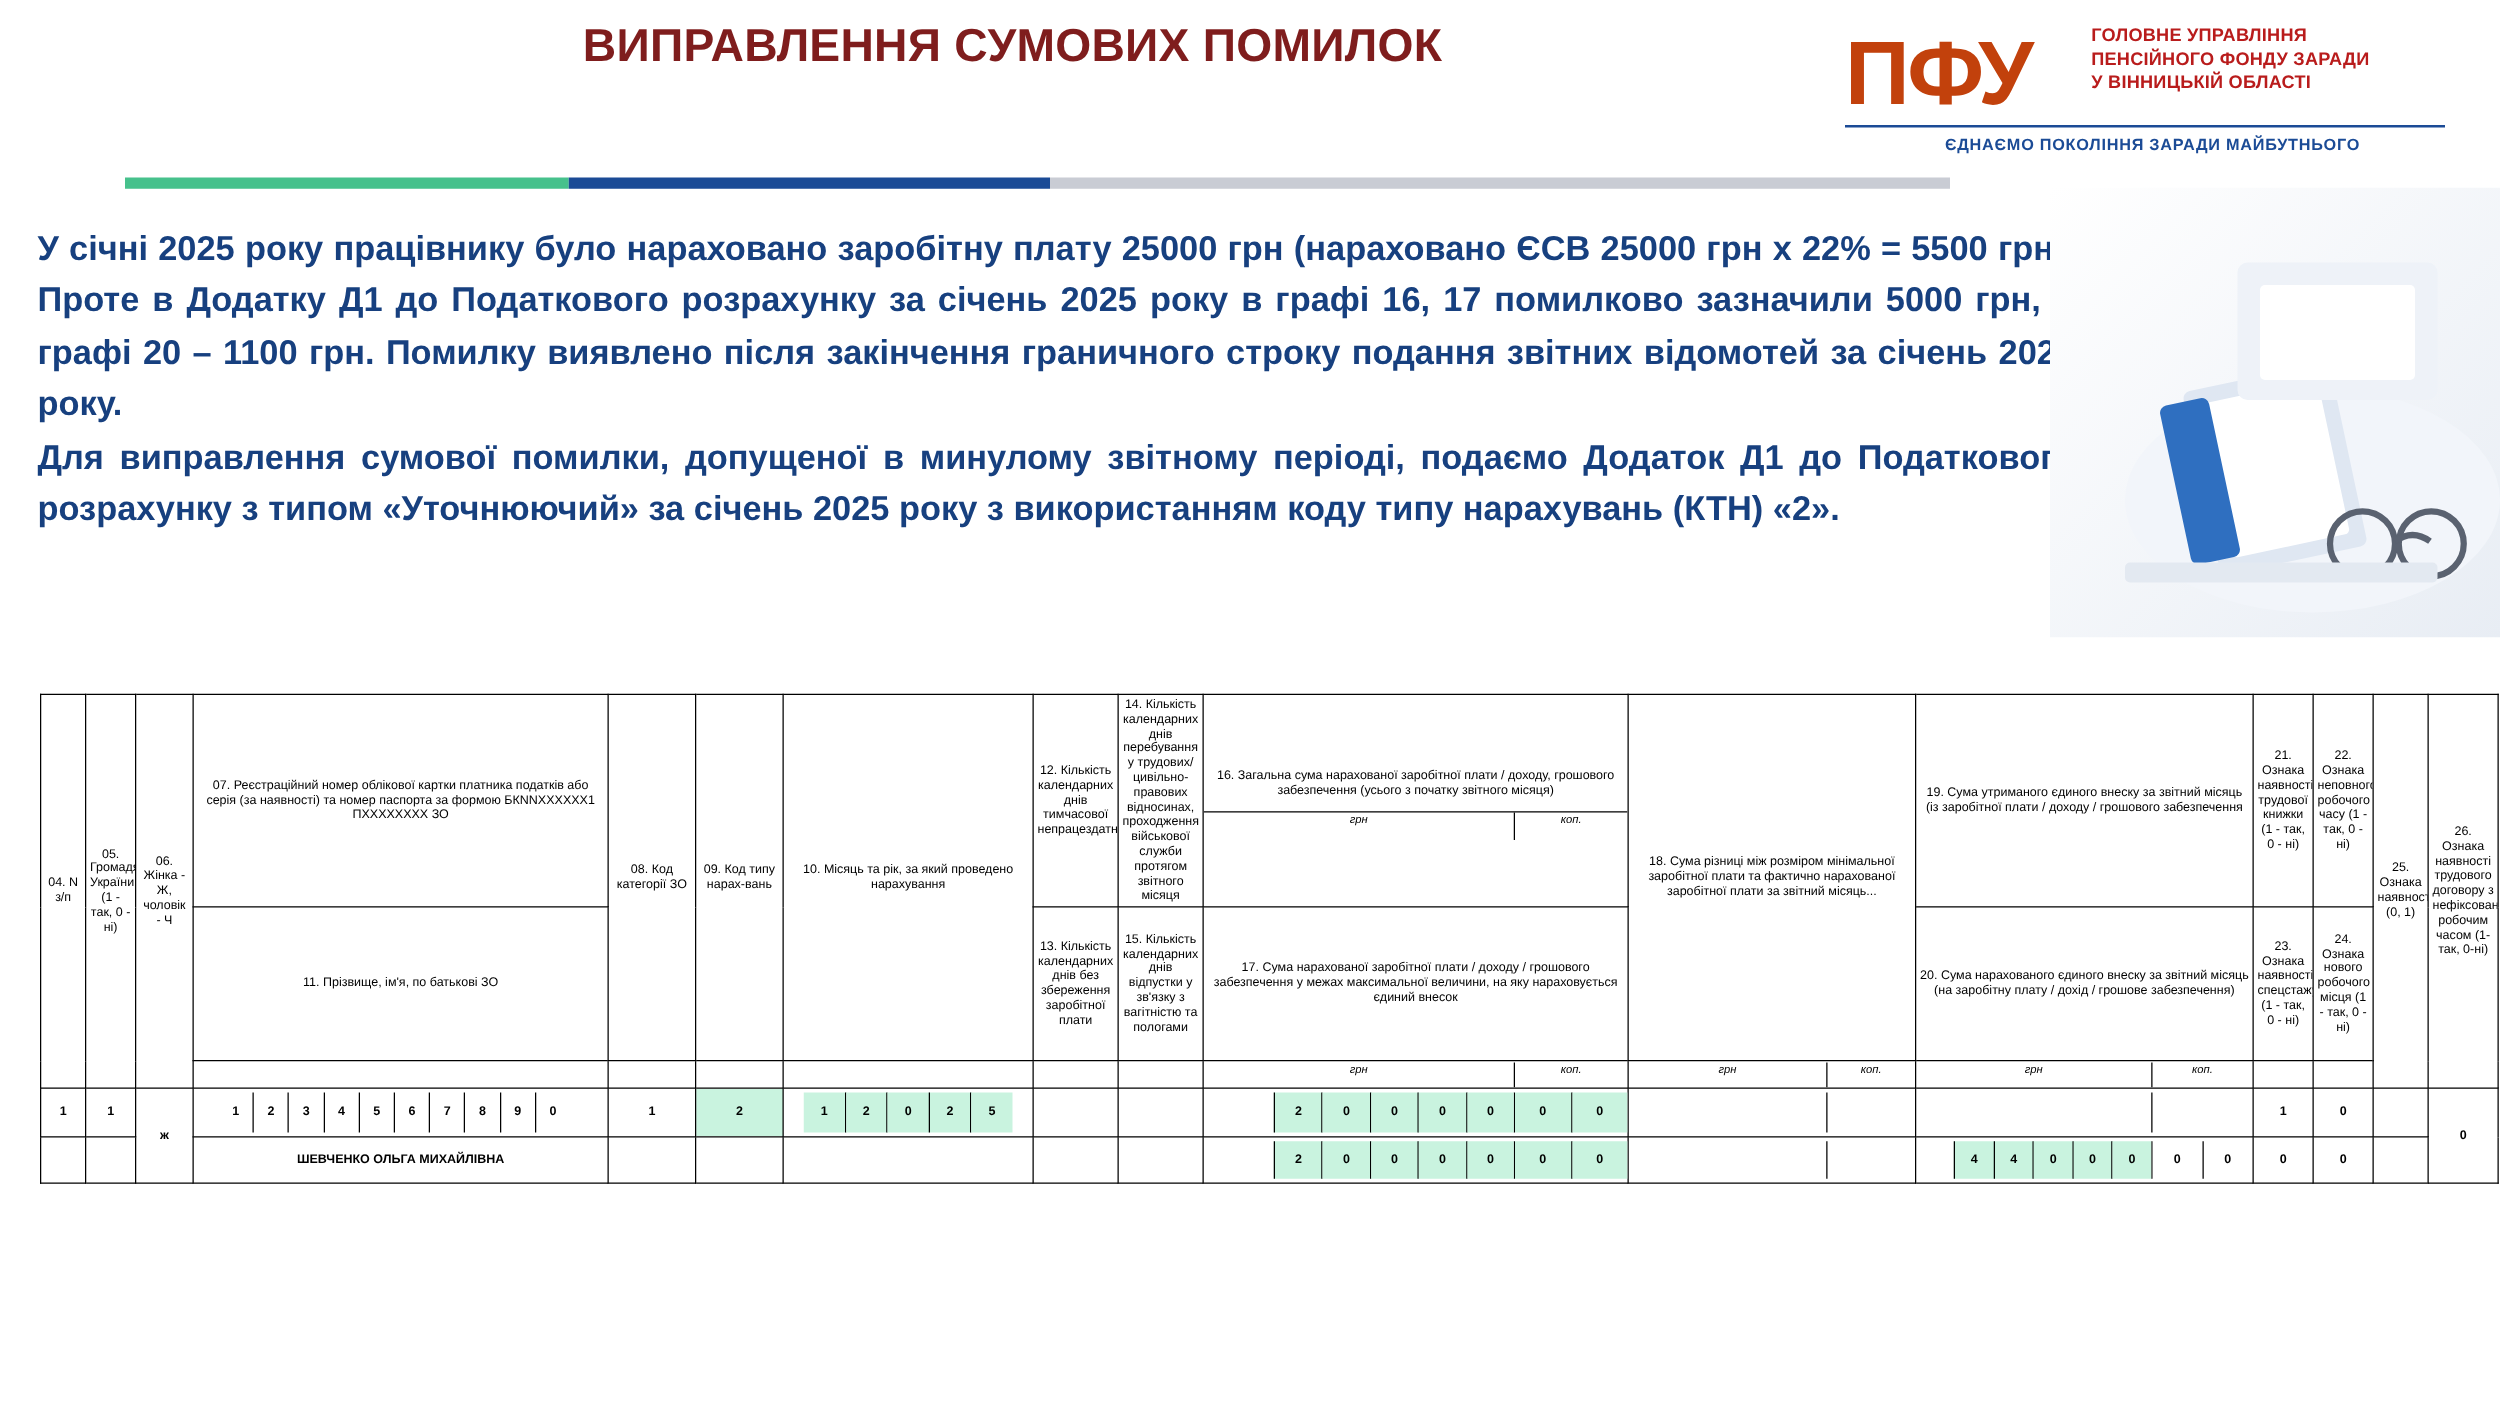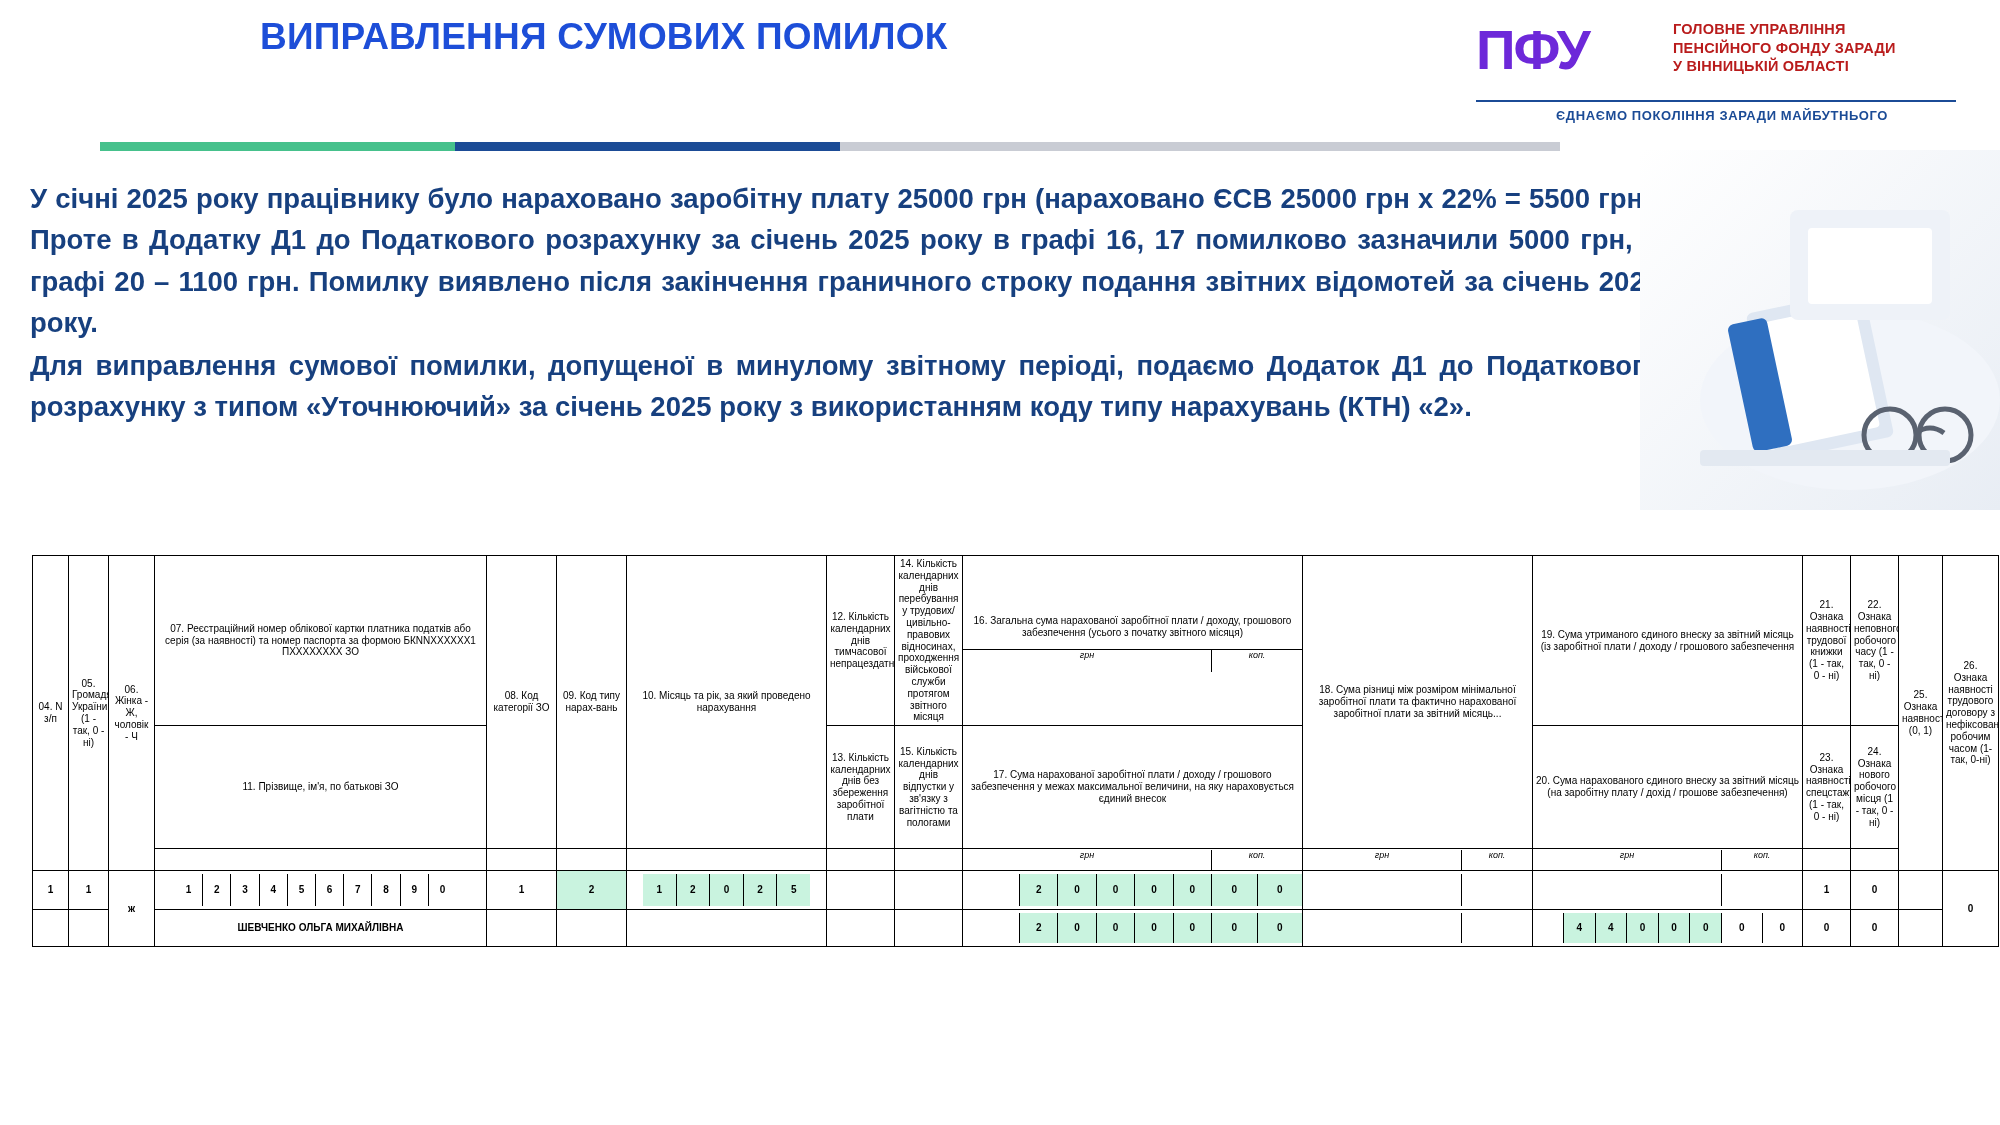--- a/index.html
+++ b/index.html
@@ -14,35 +14,36 @@
   
   .header{
     position:relative;
     height:148px;
     width:2000px;
   }
   .title{
     position:absolute;
     left:260px;top:14px;
     width:1100px;
+    text-align:center;
     font-size:37px;
     font-weight:bold;
     line-height:1.22;
-    color:#1d4ed8;
+    color:#7f1d1d;
     letter-spacing:0.2px;
   }
   .logo-block{
     position:absolute;
     right:22px;top:12px;
     width:510px;
     height:120px;
   }
   .logo-pfu{
     position:absolute;left:8px;top:6px;
-    font-size:55px;font-weight:bold;color:#6d28d9;
+    font-size:72px;font-weight:bold;color:#c2410c;
     letter-spacing:-2px;
     font-family:"Liberation Sans", sans-serif;
   }
   .logo-text{
     position:absolute;left:205px;top:8px;
     font-size:14.5px;line-height:1.28;
     color:#b91c1c;font-weight:bold;
     letter-spacing:0.2px;
   }
   .logo-rule{

